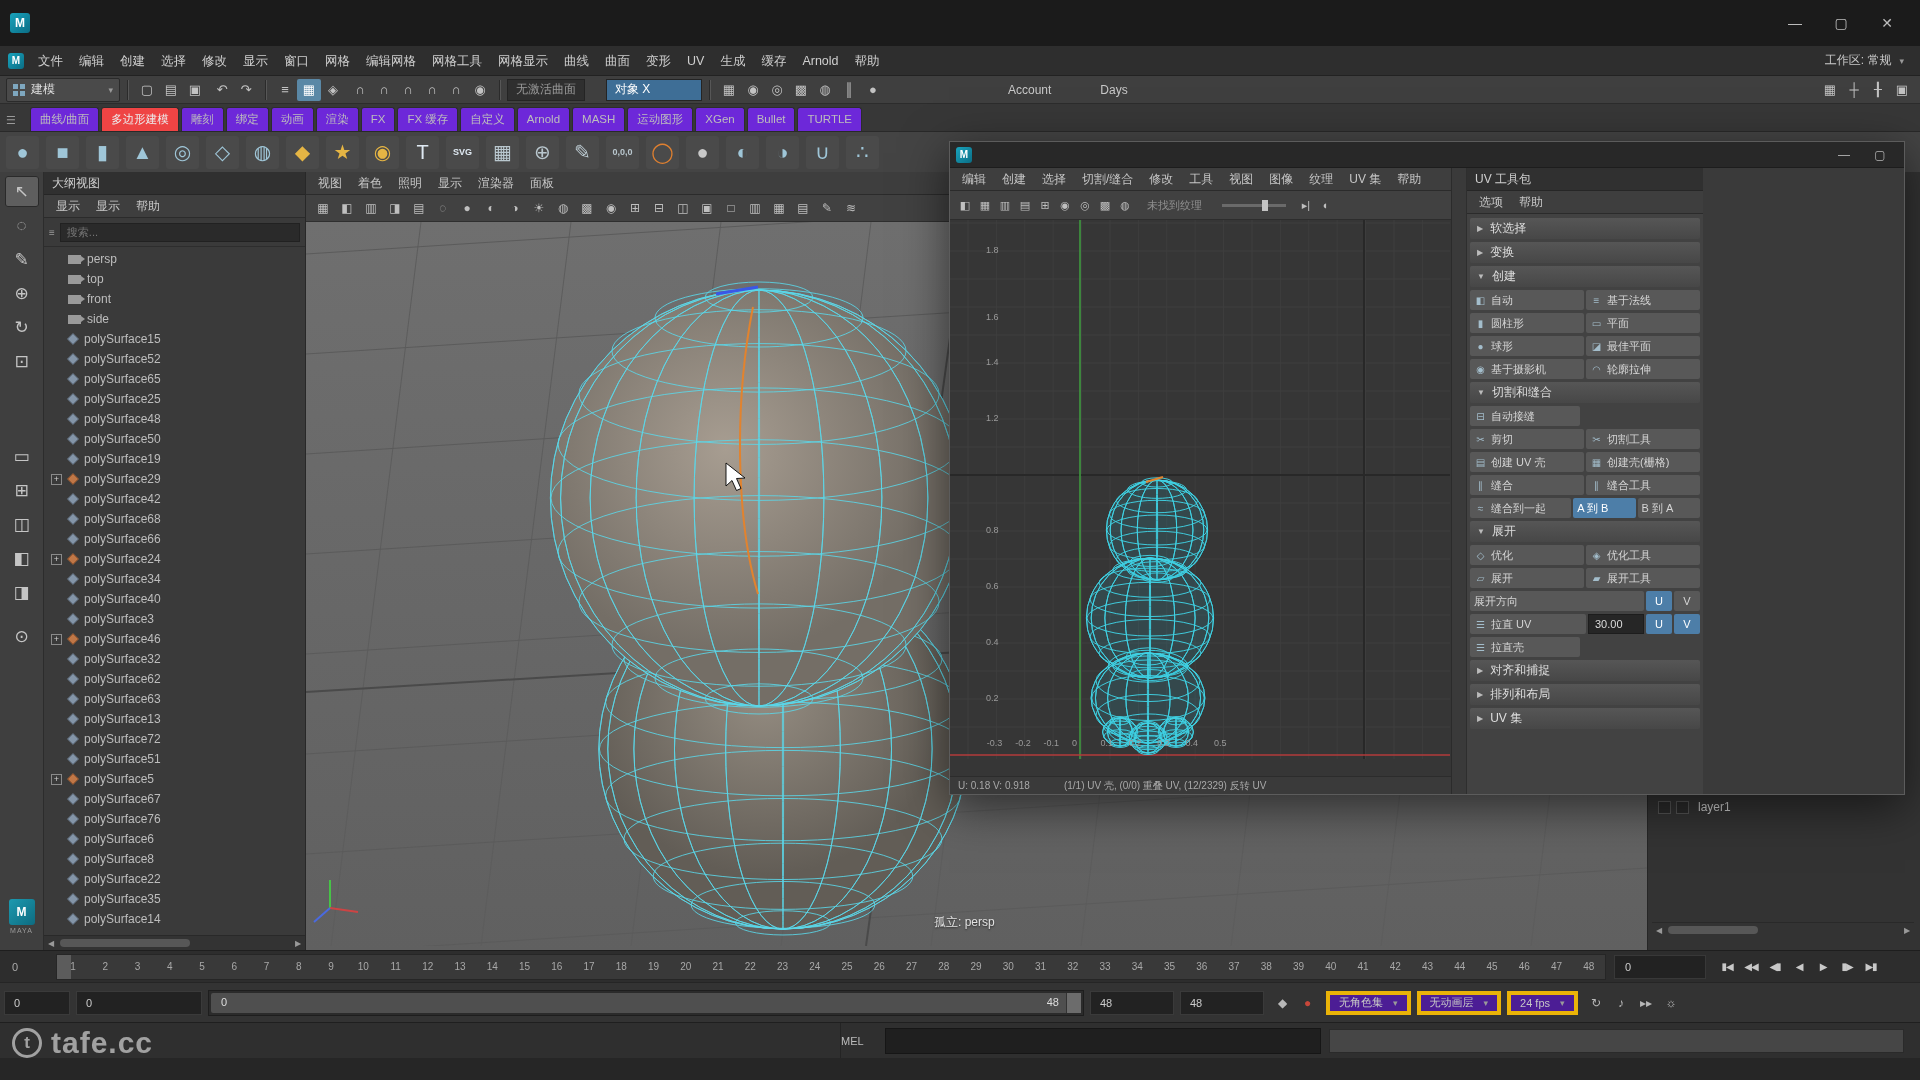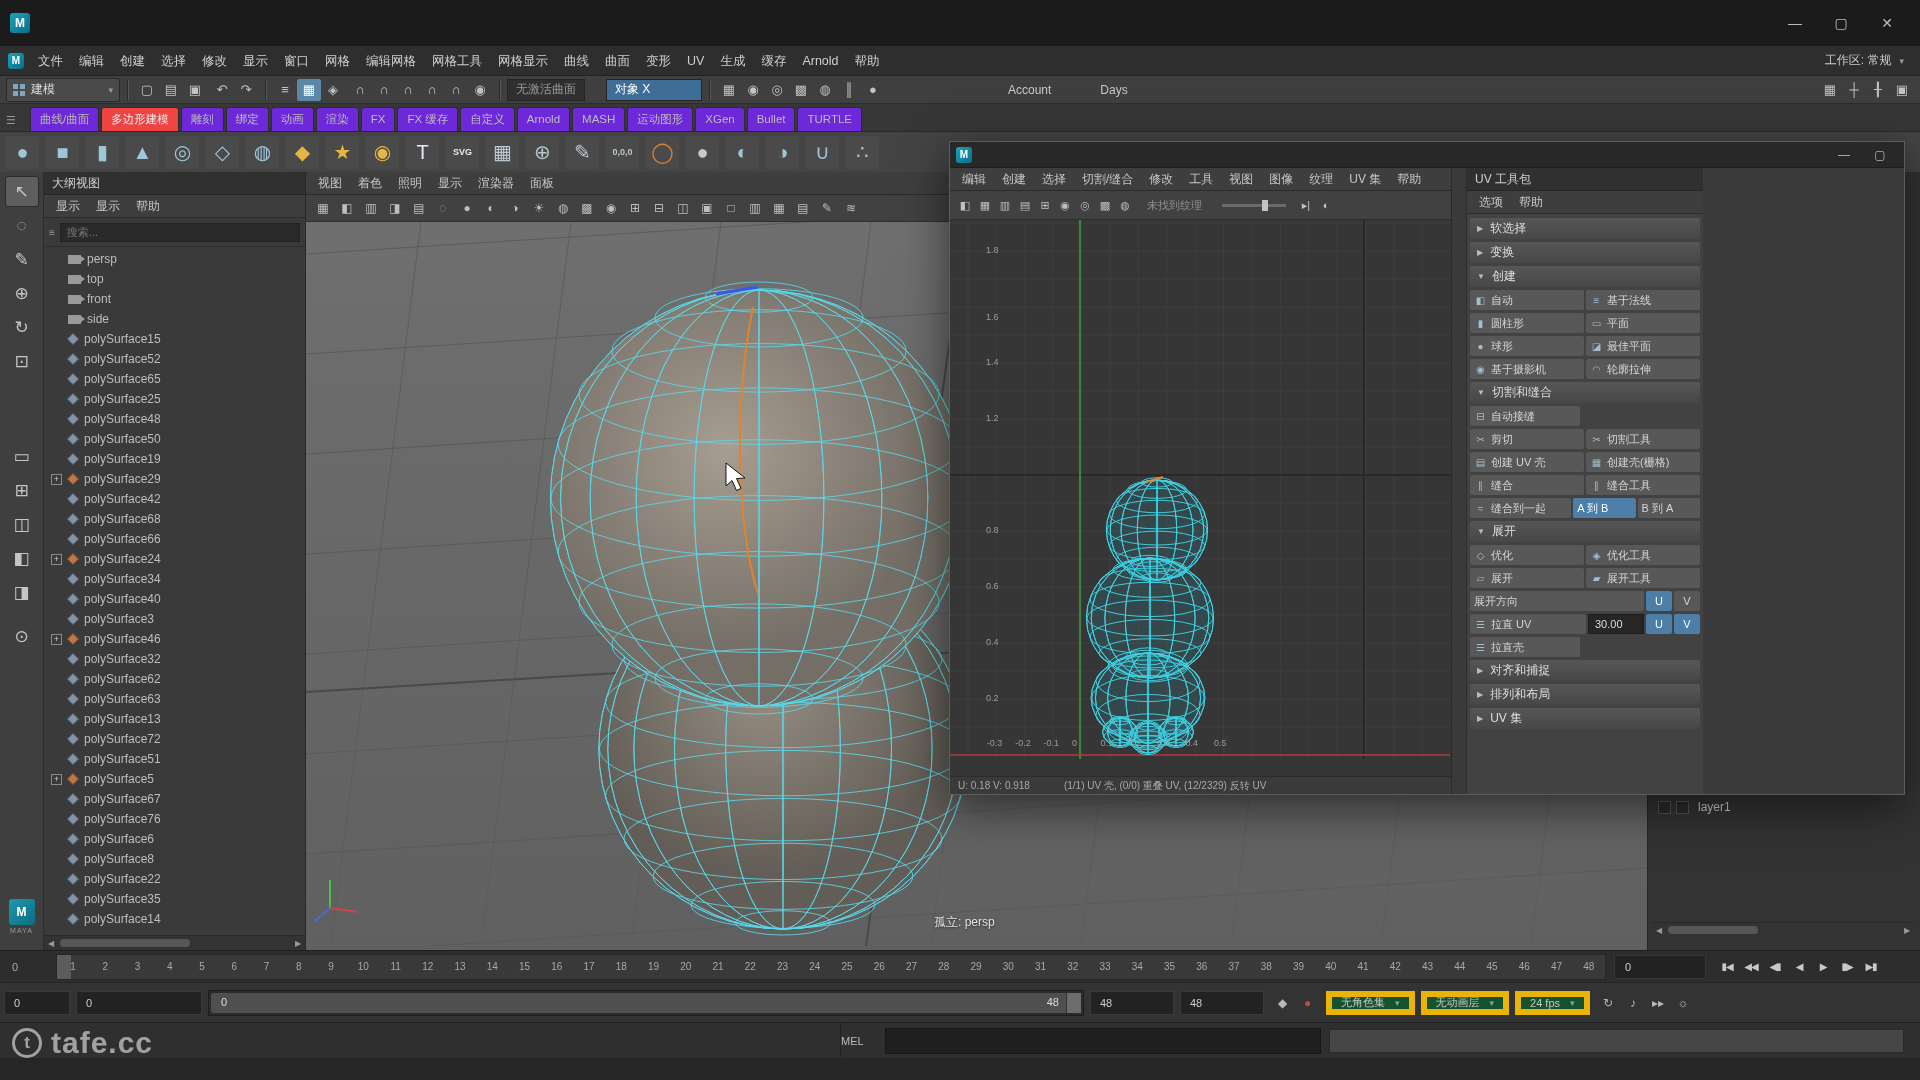--- a/index.html
+++ b/index.html
@@ -91,21 +91,21 @@
   .pb-btn{width:22px;height:22px;color:#c8c8c8;font-size:10px;display:flex;align-items:center;justify-content:center;letter-spacing:-1px;flex:none}
   
   #rangerow{position:absolute;left:0;top:982px;width:1920px;height:40px;background:#333;display:flex;align-items:center;gap:6px;border-top:1px solid #252525;box-sizing:border-box;padding:0 4px}
   .range-field{height:24px;background:#222;border:1px solid #3a3a3a;display:flex;align-items:center;padding-left:9px;font-size:11px;color:#ccc;flex:none;box-sizing:border-box}
   #range-slider{width:876px;height:26px;background:#2b2b2b;border:1px solid #1e1e1e;position:relative;flex:none;box-sizing:border-box}
   #range-inner{position:absolute;left:2px;right:2px;top:2px;bottom:2px;background:#4f4f4f;border-radius:2px}
   #slider-min{position:absolute;left:12px;top:5px;font-size:11px;color:#ddd}
   #slider-max{position:absolute;right:24px;top:5px;font-size:11px;color:#ddd}
   #slider-grip{position:absolute;right:2px;top:2px;bottom:2px;width:14px;background:#6c6c6c;border-left:1px solid #333}
   .range-icon{width:25px;height:24px;display:flex;align-items:center;justify-content:center;color:#b8b8b8;flex:none;font-size:12px}
-  .range-dd{height:24px;background:#14532d;border:6px solid #eab308;display:flex;align-items:center;padding:0 9px;gap:10px;font-size:11px;color:#c6c6c6;flex:none;box-sizing:border-box}
+  .range-dd{height:24px;background:#4c1d95;border:4px solid #eab308;display:flex;align-items:center;padding:0 9px;gap:10px;font-size:11px;color:#c6c6c6;flex:none;box-sizing:border-box}
   
   #cmdrow{position:absolute;left:0;top:1022px;width:1920px;height:36px;background:#2f2f2f;display:flex;align-items:center;border-top:1px solid #1f1f1f;box-sizing:border-box}
   #cmd-left{width:840px;height:100%;border-right:1px solid #242424;flex:none}
   #mel-label{width:44px;font-size:11px;color:#bbb;flex:none}
   #mel-input{width:430px;height:22px;background:#1f1f1f;border:1px solid #161616;color:#ccc;flex:none;font-family:inherit;outline:none}
   #helpline{flex:1;height:22px;background:#464646;border:1px solid #2a2a2a;margin:0 16px 0 8px}
   #bottomstrip{position:absolute;left:0;top:1058px;width:1920px;height:22px;background:#262626}
   
   #uvwindow{position:absolute;left:949px;top:141px;width:956px;height:654px;background:#3a3a3a;border:1px solid #5c5c5c;box-shadow:0 12px 44px rgba(0,0,0,.55);z-index:50;box-sizing:border-box}
   #uv-titlebar{height:26px;background:#282828;display:flex;align-items:center;padding:0 6px;border-bottom:1px solid #1d1d1d;box-sizing:border-box}

